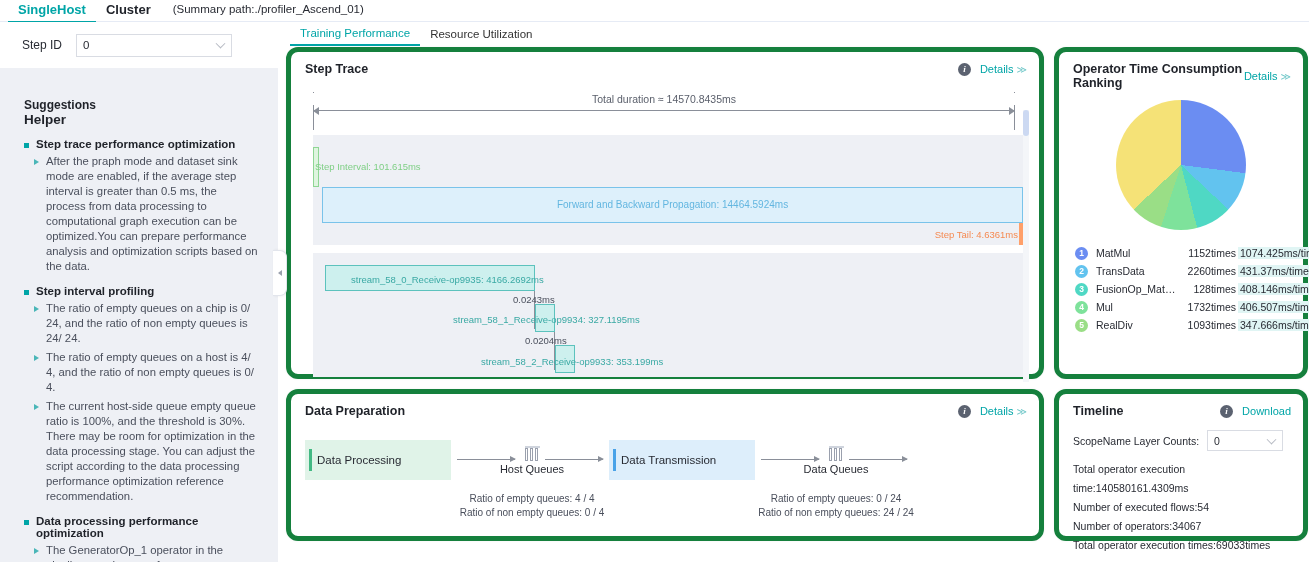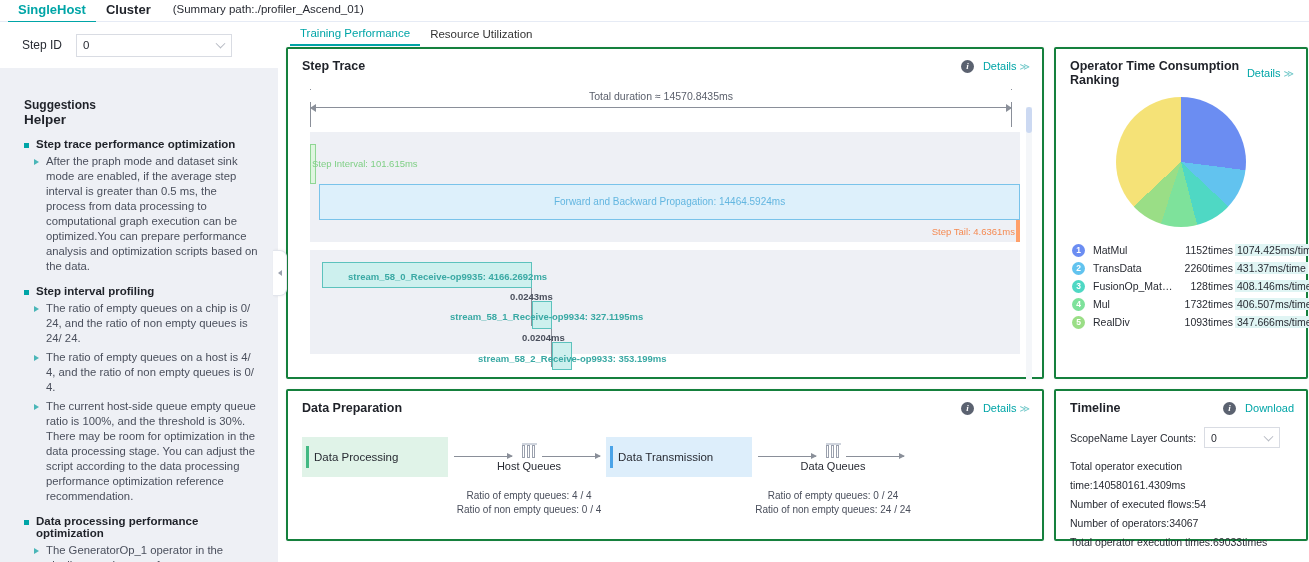--- a/index.html
+++ b/index.html
@@ -138,22 +138,22 @@
   }
   .sub-tab.active { color: #00a5a7; border-bottom: 2px solid #00a5a7; }
   .sub-tab.inactive { color: #333; }
 
   #grid { display: flex; gap: 10px; }
   #col-left { width: 758px; flex: 0 0 758px; }
   #col-right { width: 254px; flex: 0 0 254px; }
 
   .card {
     background: #ffffff;
-    border: 2px solid #15803d;
-    border-radius: 2px;
+    border: 5px solid #15803d;
+    border-radius: 12px;
     box-shadow: 0 0 3px rgba(0,0,0,0.05);
     position: relative;
   }
   .card-head {
     display: flex; align-items: center;
     padding: 10px 12px 0 14px;
     justify-content: space-between;
   }
   .card-title { font-size: 12.5px; font-weight: bold; color: #1f2229; }
   .head-right { display: flex; align-items: center; gap: 9px; }
@@ -234,23 +234,22 @@
     position: absolute; right: 0px; top: 88px; width: 4px; height: 22px;
     background: #ffa06a;
   }
   #tail-label {
     position: absolute; right: 5px; top: 94px;
     font-size: 9.5px; color: #f58a52; white-space: nowrap;
   }
 
   
   #streams {
-    position: absolute; left: 8px; top: 163px; width: 710px; height: 104px;
+    position: absolute; left: 8px; top: 163px; width: 710px; height: 124px;
     background: #eef0f5;
-    font-weight: bold;
   }
   .sbox {
     position: absolute; background: #cdf0ee; border: 1px solid #5cc2bd;
   }
   .slabel {
     position: absolute; font-size: 9.5px; color: #3aa9a4; white-space: nowrap;
   }
   .gap-label {
     position: absolute; font-size: 9.5px; color: #4a4f5c; white-space: nowrap;
   }

